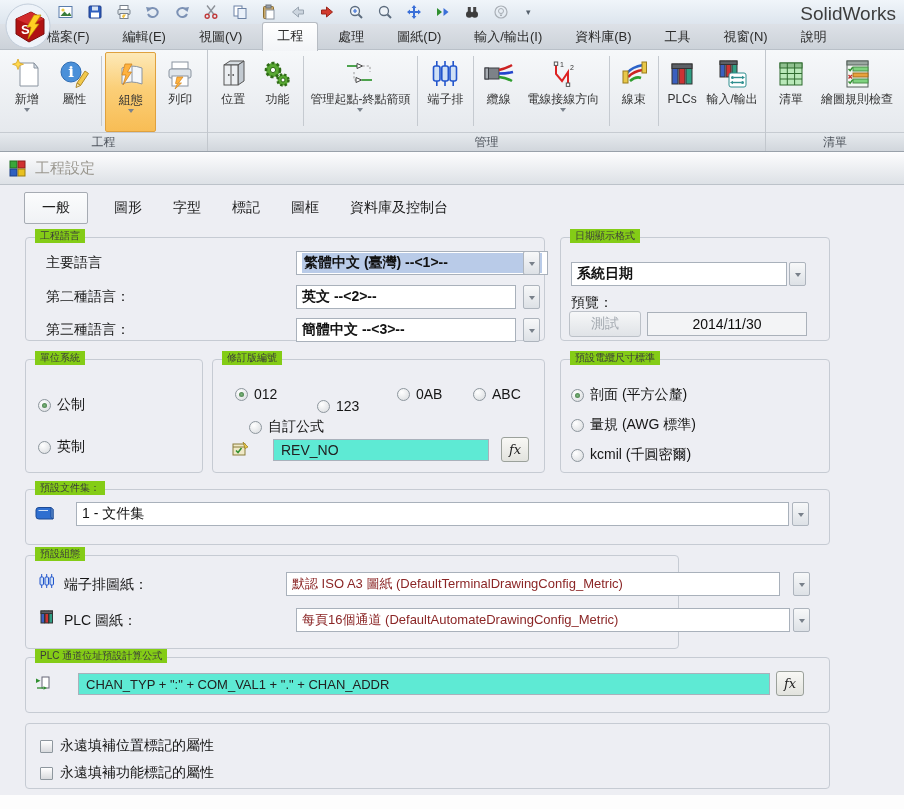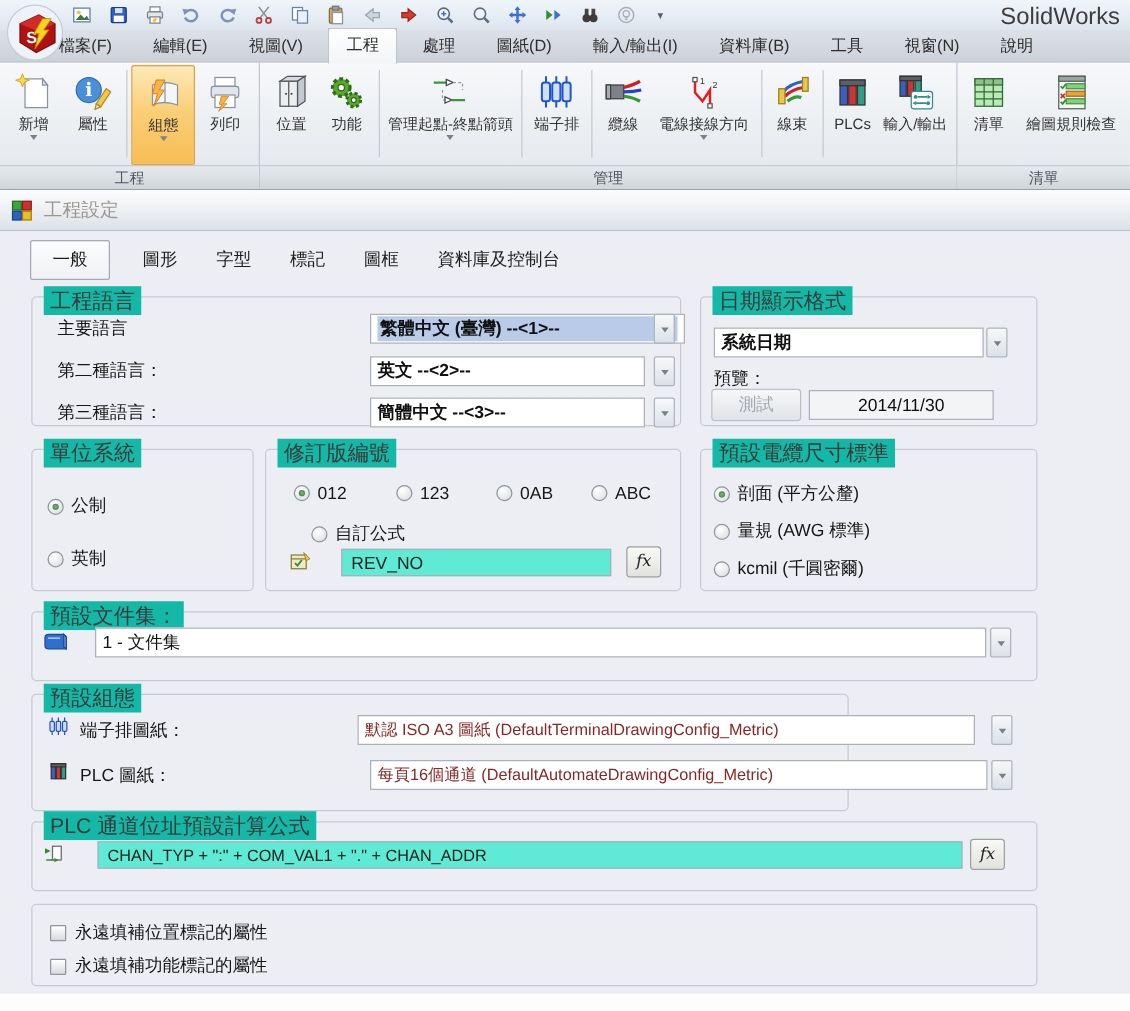--- a/index.html
+++ b/index.html
@@ -36,21 +36,21 @@
   .ptitle { height:33px; background:linear-gradient(#fdfdfe,#dde1e6); border-bottom:1px solid #bcc2c9; display:flex; align-items:center; gap:9px; padding-left:9px; }
   .ptitle .txt { font-size:15px; color:#9a978f; }
 
   
   .dbody { position:relative; height:624px; background:#edeef3; }
   .tabbar { position:absolute; left:24px; top:7px; display:flex; align-items:center; }
   .tab { font-size:14px; color:#1d1d1d; margin-right:27px; padding:6px 2px; white-space:nowrap; }
   .tab.active { background:linear-gradient(#fbfcfd,#f0f2f5); border:1px solid #a6abb3; border-radius:2px; padding:6px 17px; margin-right:24px; }
 
   .gbox { position:absolute; border:1px solid #c6cbd3; border-radius:4px; }
-  .gbox .legend { position:absolute; top:-9px; left:9px; background:#14b8a6; padding:0 5px; font-size:17px; color:#3a3a3a; white-space:nowrap; }
+  .gbox .legend { position:absolute; top:-9px; left:9px; background:#84cc16; padding:0 5px; font-size:10px; color:#3a3a3a; white-space:nowrap; }
   .flabel { position:absolute; font-size:14px; color:#161616; white-space:nowrap; }
 
   .combo { position:absolute; height:24px; background:#fff; border:1px solid #a9b1bb; display:flex; align-items:center; padding:0 5px; font-size:14px; color:#111; overflow:hidden; white-space:nowrap; }
   .combo .selhl { flex:1; background:#b9cbe8; font-weight:bold; padding:1px 2px; }
   .combo.bold { font-weight:bold; }
   .combo.red { color:#8b2626; font-size:13px; }
   .dropbtn { position:absolute; width:17px; height:24px; background:linear-gradient(#f7f8f9,#dde1e6); border:1px solid #adb4bd; border-radius:2px; display:flex; align-items:center; justify-content:center; }
   .dropbtn::after { content:''; width:0; height:0; border:3.5px solid transparent; border-top:4.5px solid #78808a; margin-top:4px; }
 
   .radio-row { position:absolute; display:flex; align-items:center; gap:6px; font-size:14px; color:#161616; white-space:nowrap; }
@@ -463,42 +463,42 @@
       <div class="combo bold" style="left:270px; top:80px; width:220px;">簡體中文 --&lt;3&gt;--</div>
       <div class="dropbtn" style="left:497px; top:80px;"></div>
     </div>
 
     <div class="gbox" style="left:560px; top:52px; width:270px; height:104px;">
       <span class="legend">日期顯示格式</span>
       <div class="combo bold" style="left:10px; top:24px; width:216px;">系統日期</div>
       <div class="dropbtn" style="left:228px; top:24px;"></div>
       <span class="flabel" style="left:10px; top:56px;">預覽：</span>
       <div class="btn-dis" style="left:8px; top:73px; width:72px; height:26px;">測試</div>
-      <div class="field-ro" style="left:86px; top:74px; width:148px; height:24px;">2014/11/30</div>
+      <div class="field-ro" style="left:86px; top:74px; width:160px; height:24px;">2014/11/30</div>
     </div>
 
     <div class="gbox" style="left:25px; top:174px; width:178px; height:114px;">
       <span class="legend">單位系統</span>
       <div class="radio-row" style="left:12px; top:36px;">
           <span class="radio sel"></span>
           <span>公制</span>
         </div>
       <div class="radio-row" style="left:12px; top:78px;">
           <span class="radio"></span>
           <span>英制</span>
         </div>
     </div>
 
     <div class="gbox" style="left:212px; top:174px; width:333px; height:114px;">
       <span class="legend">修訂版編號</span>
       <div class="radio-row" style="left:22px; top:26px;">
           <span class="radio sel"></span>
           <span>012</span>
         </div>
-      <div class="radio-row" style="left:104px; top:26px;align-items:center;">
+      <div class="radio-row" style="left:104px; top:38px;align-items:center;">
           <span class="radio"></span>
           <span>123</span>
         </div>
       <div class="radio-row" style="left:184px; top:26px;">
           <span class="radio"></span>
           <span>0AB</span>
         </div>
       <div class="radio-row" style="left:260px; top:26px;">
           <span class="radio"></span>
           <span>ABC</span>

